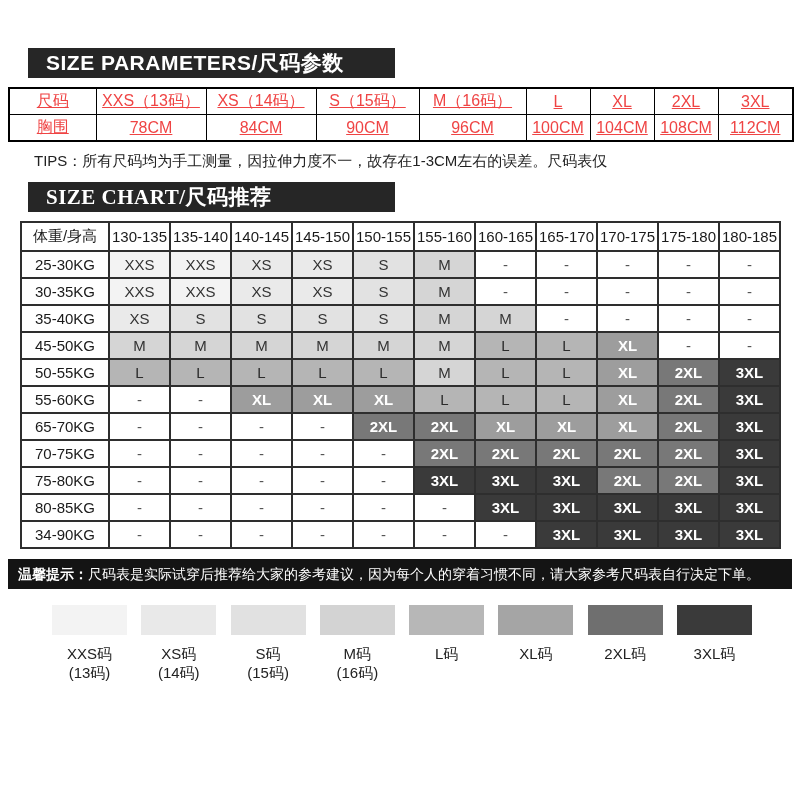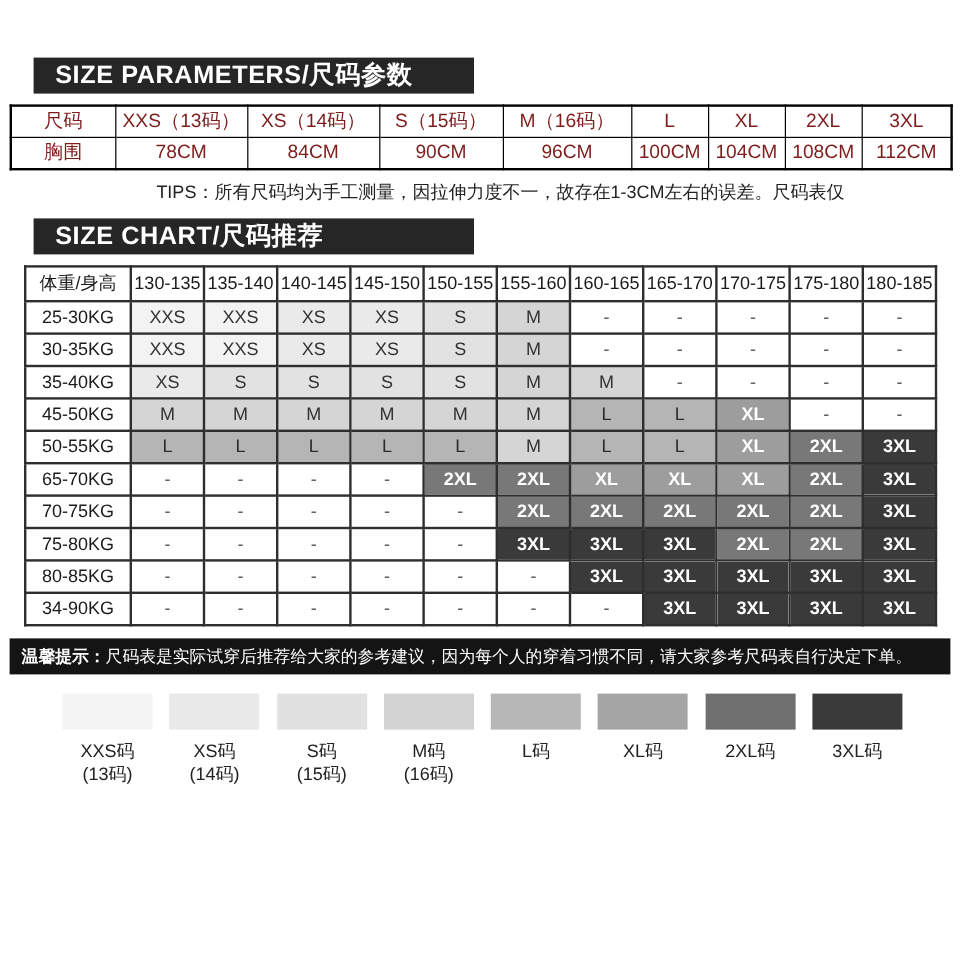--- a/index.html
+++ b/index.html
@@ -7,31 +7,31 @@
     width:800px;height:800px;background:#ffffff;overflow:hidden;
     font-family:"Liberation Sans","DejaVu Sans",sans-serif;color:#1a1a1a;
     -webkit-font-smoothing:antialiased;
   }
   .banner{
     background:#262626;color:#fff;font-weight:bold;font-size:21px;
     width:349px;height:30px;line-height:30px;padding-left:18px;
     margin:0 0 0 28px;letter-spacing:.5px;white-space:nowrap;
   }
   .banner.first{margin-top:48px;}
-  .banner.second{margin-top:12px;}
+  .banner.second{margin-top:12px;font-family:Liberation Serif, serif;}
 
   table{border-collapse:collapse;table-layout:fixed;}
   th,td{text-align:center;vertical-align:middle;font-weight:400;overflow:hidden;white-space:nowrap;}
 
   
   .t1{width:784px;margin:9px 0 0 8px;border:2px solid #000;}
-  .t1 th,.t1 td{border:1px solid #000;height:23px;font-size:16px;color:#7f1d1d;background:#fff;}
-
-  
-  .tips{margin:9px 0 0 34px;font-size:15px;line-height:19px;color:#222;text-align:center;}
+  .t1 th,.t1 td{border:1px solid #000;height:23px;font-size:16px;color:#ef4444;background:#fff;text-decoration:underline;}
+
+  
+  .tips{margin:9px 0 0 34px;font-size:15px;line-height:19px;color:#222;}
   .tips .l2{padding-left:40px;}
 
   
   .t2{width:760px;margin:9px 0 0 20px;border:2px solid #c2410c;}
   .t2 th,.t2 td{border:2px solid #2e2e2e;font-size:15px;}
   .t2 thead th{height:25px;background:#fff;}
   .t2 tbody th{height:23px;background:#fff;}
   .t2 tbody td{height:23px;}
 
   
@@ -188,20 +188,34 @@
           <td style="background: rgb(181, 181, 181); color: rgb(43, 43, 43);">L</td>
           <td style="background: rgb(181, 181, 181); color: rgb(43, 43, 43);">L</td>
           <td style="background: rgb(213, 213, 213); color: rgb(51, 51, 51);">M</td>
           <td style="background: rgb(181, 181, 181); color: rgb(43, 43, 43);">L</td>
           <td style="background: rgb(181, 181, 181); color: rgb(43, 43, 43);">L</td>
           <td style="background: rgb(157, 157, 157); color: rgb(255, 255, 255); font-weight: 700;">XL</td>
           <td style="background: rgb(120, 120, 120); color: rgb(255, 255, 255); font-weight: 700;">2XL</td>
           <td style="background: rgb(58, 58, 58); color: rgb(255, 255, 255); font-weight: 700;">3XL</td>
         </tr>
         <tr>
+          <th>55-60KG</th>
+          <td style="background: rgb(255, 255, 255); color: rgb(85, 85, 85);">-</td>
+          <td style="background: rgb(255, 255, 255); color: rgb(85, 85, 85);">-</td>
+          <td style="background: rgb(157, 157, 157); color: rgb(255, 255, 255); font-weight: 700;">XL</td>
+          <td style="background: rgb(157, 157, 157); color: rgb(255, 255, 255); font-weight: 700;">XL</td>
+          <td style="background: rgb(157, 157, 157); color: rgb(255, 255, 255); font-weight: 700;">XL</td>
+          <td style="background: rgb(181, 181, 181); color: rgb(43, 43, 43);">L</td>
+          <td style="background: rgb(181, 181, 181); color: rgb(43, 43, 43);">L</td>
+          <td style="background: rgb(181, 181, 181); color: rgb(43, 43, 43);">L</td>
+          <td style="background: rgb(157, 157, 157); color: rgb(255, 255, 255); font-weight: 700;">XL</td>
+          <td style="background: rgb(120, 120, 120); color: rgb(255, 255, 255); font-weight: 700;">2XL</td>
+          <td style="background: rgb(58, 58, 58); color: rgb(255, 255, 255); font-weight: 700;">3XL</td>
+        </tr>
+        <tr>
           <th>65-70KG</th>
           <td style="background: rgb(255, 255, 255); color: rgb(85, 85, 85);">-</td>
           <td style="background: rgb(255, 255, 255); color: rgb(85, 85, 85);">-</td>
           <td style="background: rgb(255, 255, 255); color: rgb(85, 85, 85);">-</td>
           <td style="background: rgb(255, 255, 255); color: rgb(85, 85, 85);">-</td>
           <td style="background: rgb(120, 120, 120); color: rgb(255, 255, 255); font-weight: 700;">2XL</td>
           <td style="background: rgb(120, 120, 120); color: rgb(255, 255, 255); font-weight: 700;">2XL</td>
           <td style="background: rgb(157, 157, 157); color: rgb(255, 255, 255); font-weight: 700;">XL</td>
           <td style="background: rgb(157, 157, 157); color: rgb(255, 255, 255); font-weight: 700;">XL</td>
           <td style="background: rgb(157, 157, 157); color: rgb(255, 255, 255); font-weight: 700;">XL</td>

